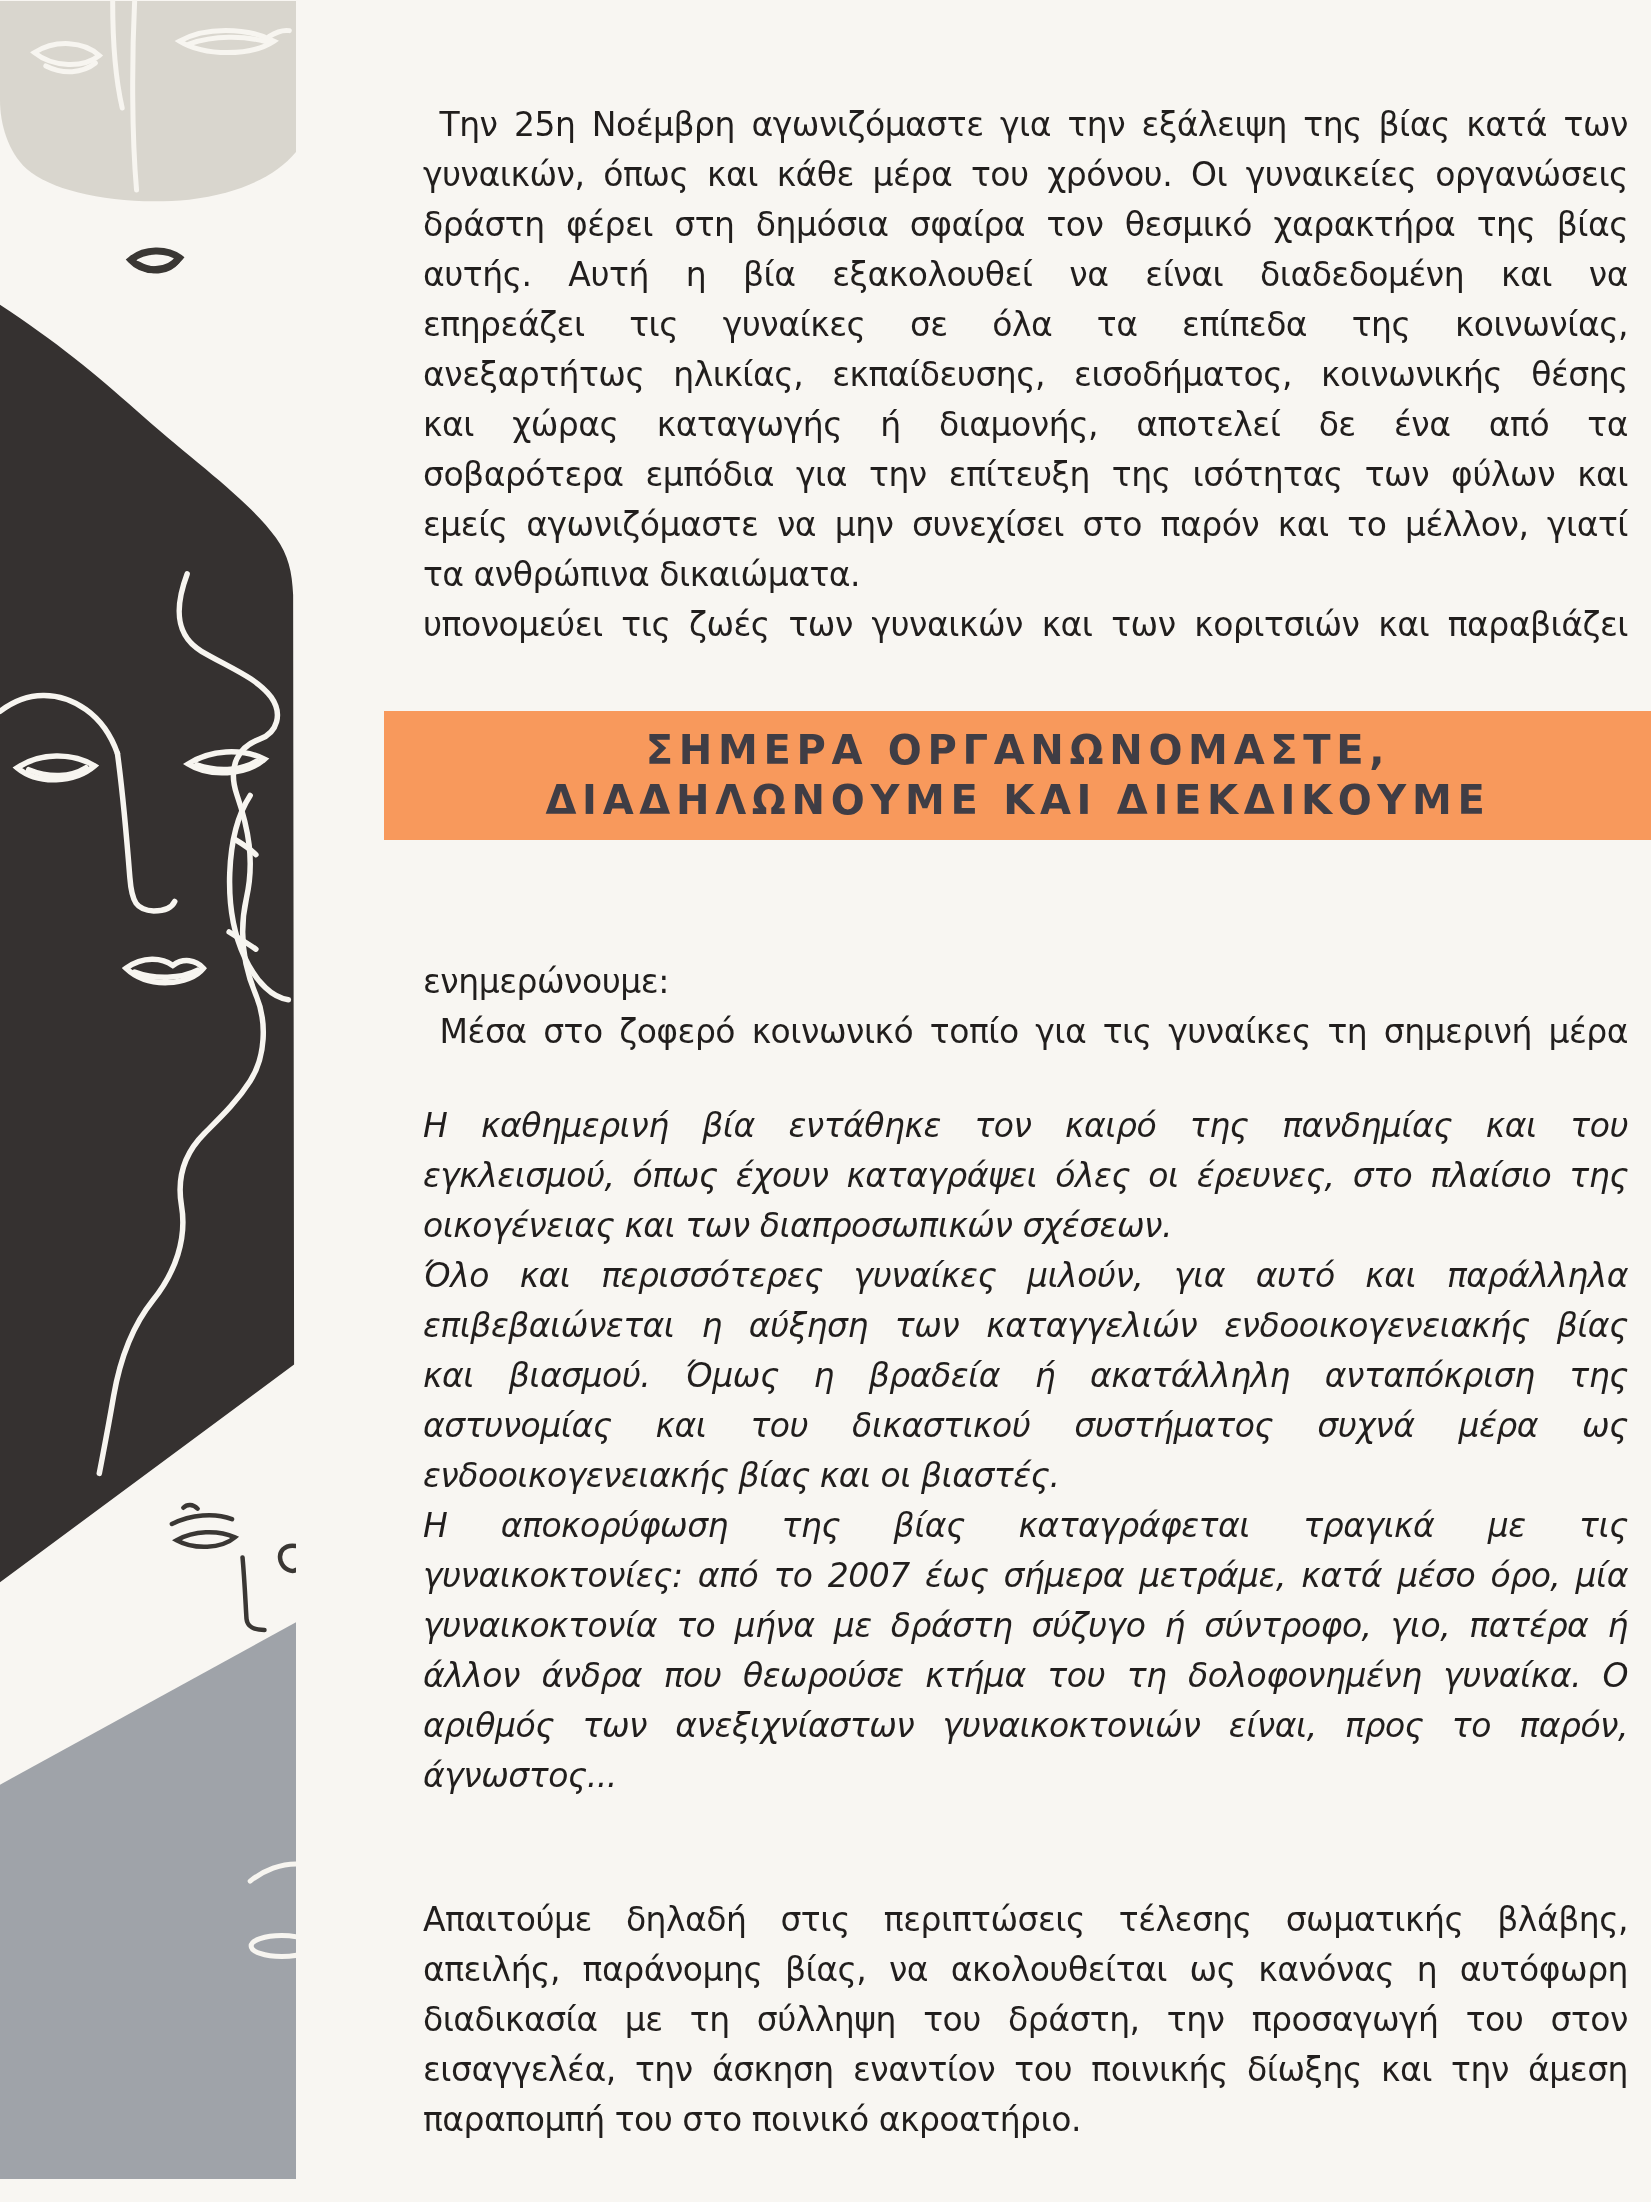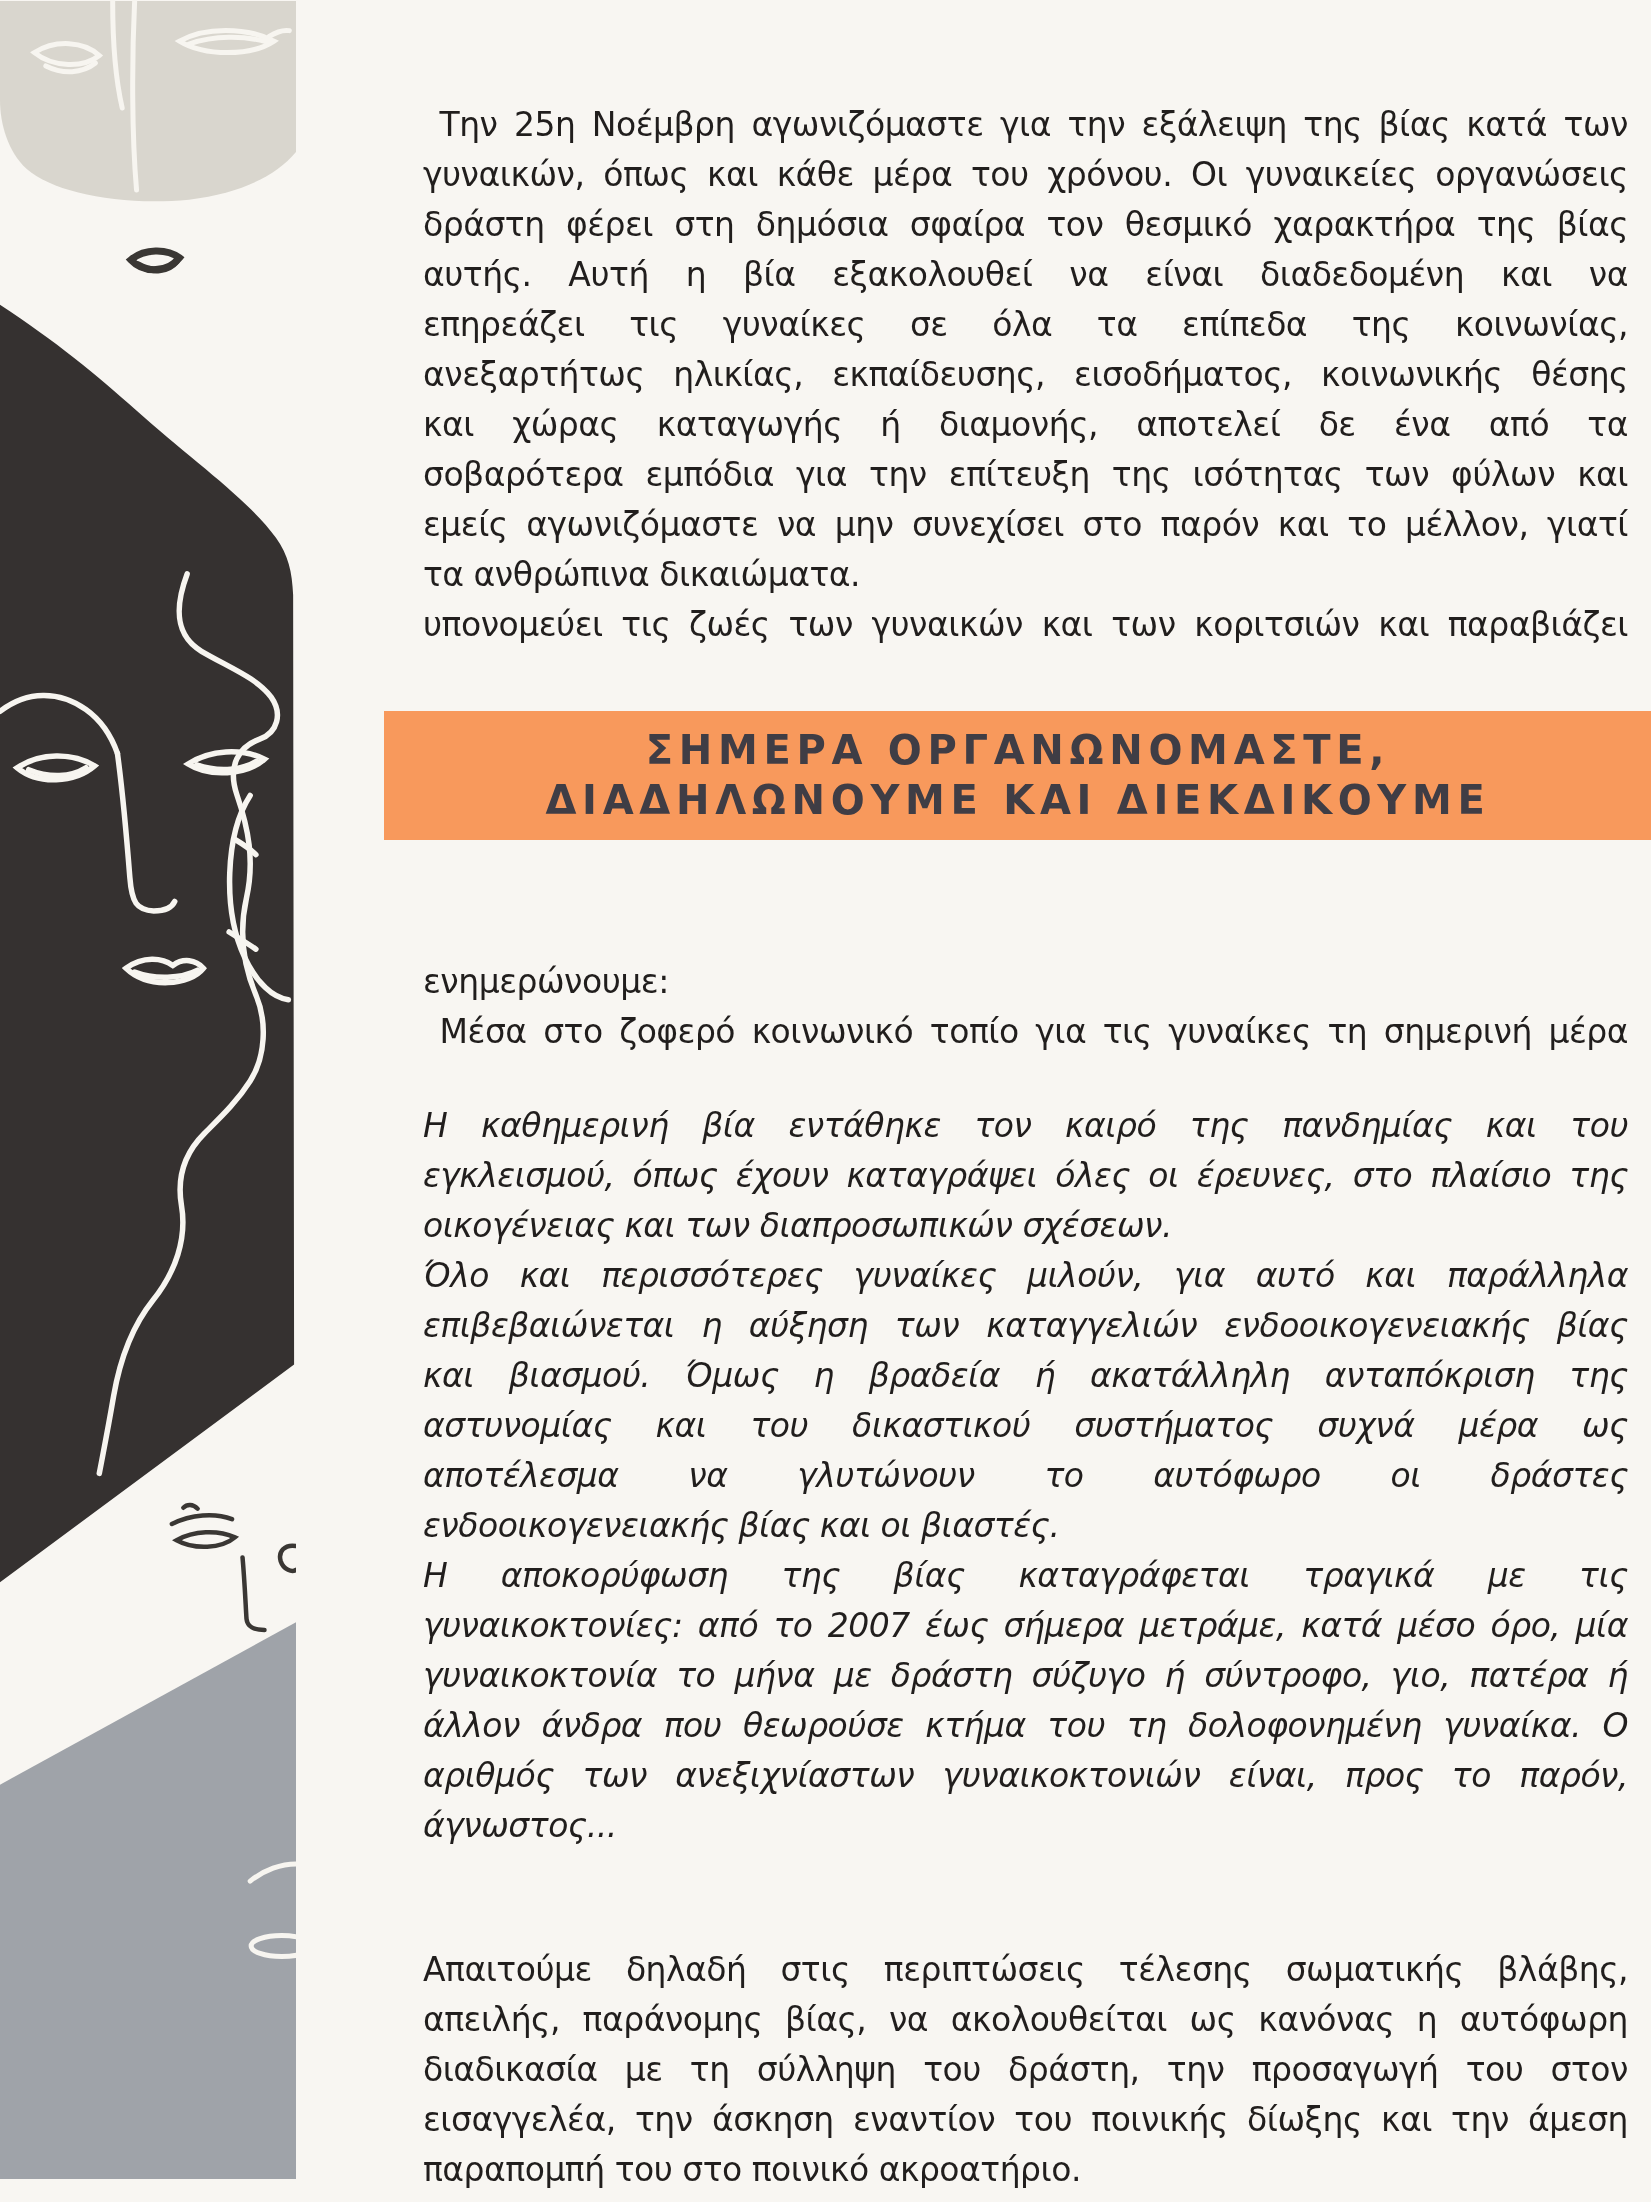--- a/index.html
+++ b/index.html
@@ -112,21 +112,20 @@
     </div>
 
   <div id="p-main" class="para">
       <div class="tline">Η καθημερινή βία εντάθηκε τον καιρό της πανδημίας και του</div>
       <div class="tline">εγκλεισμού, όπως έχουν καταγράψει όλες οι έρευνες, στο πλαίσιο της</div>
       <div class="tline flush">οικογένειας και των διαπροσωπικών σχέσεων.</div>
       <div class="tline">Όλο και περισσότερες γυναίκες μιλούν, για αυτό και παράλληλα</div>
       <div class="tline">επιβεβαιώνεται η αύξηση των καταγγελιών ενδοοικογενειακής βίας</div>
       <div class="tline">και βιασμού. Όμως η βραδεία ή ακατάλληλη ανταπόκριση της</div>
       <div class="tline">αστυνομίας και του δικαστικού συστήματος συχνά μέρα ως</div>
-      <div class="tline">αποτέλεσμα να γλυτώνουν το αυτόφωρο οι δράστες</div>
       <div class="tline flush">ενδοοικογενειακής βίας και οι βιαστές.</div>
       <div class="tline">Η αποκορύφωση της βίας καταγράφεται τραγικά με τις</div>
       <div class="tline">γυναικοκτονίες: από το 2007 έως σήμερα μετράμε, κατά μέσο όρο, μία</div>
       <div class="tline">γυναικοκτονία το μήνα με δράστη σύζυγο ή σύντροφο, γιο, πατέρα ή</div>
       <div class="tline">άλλον άνδρα που θεωρούσε κτήμα του τη δολοφονημένη γυναίκα. Ο</div>
       <div class="tline">αριθμός των ανεξιχνίαστων γυναικοκτονιών είναι, προς το παρόν,</div>
       <div class="tline flush">άγνωστος...</div>
     </div>
 
   <div id="p-demands" class="para">

